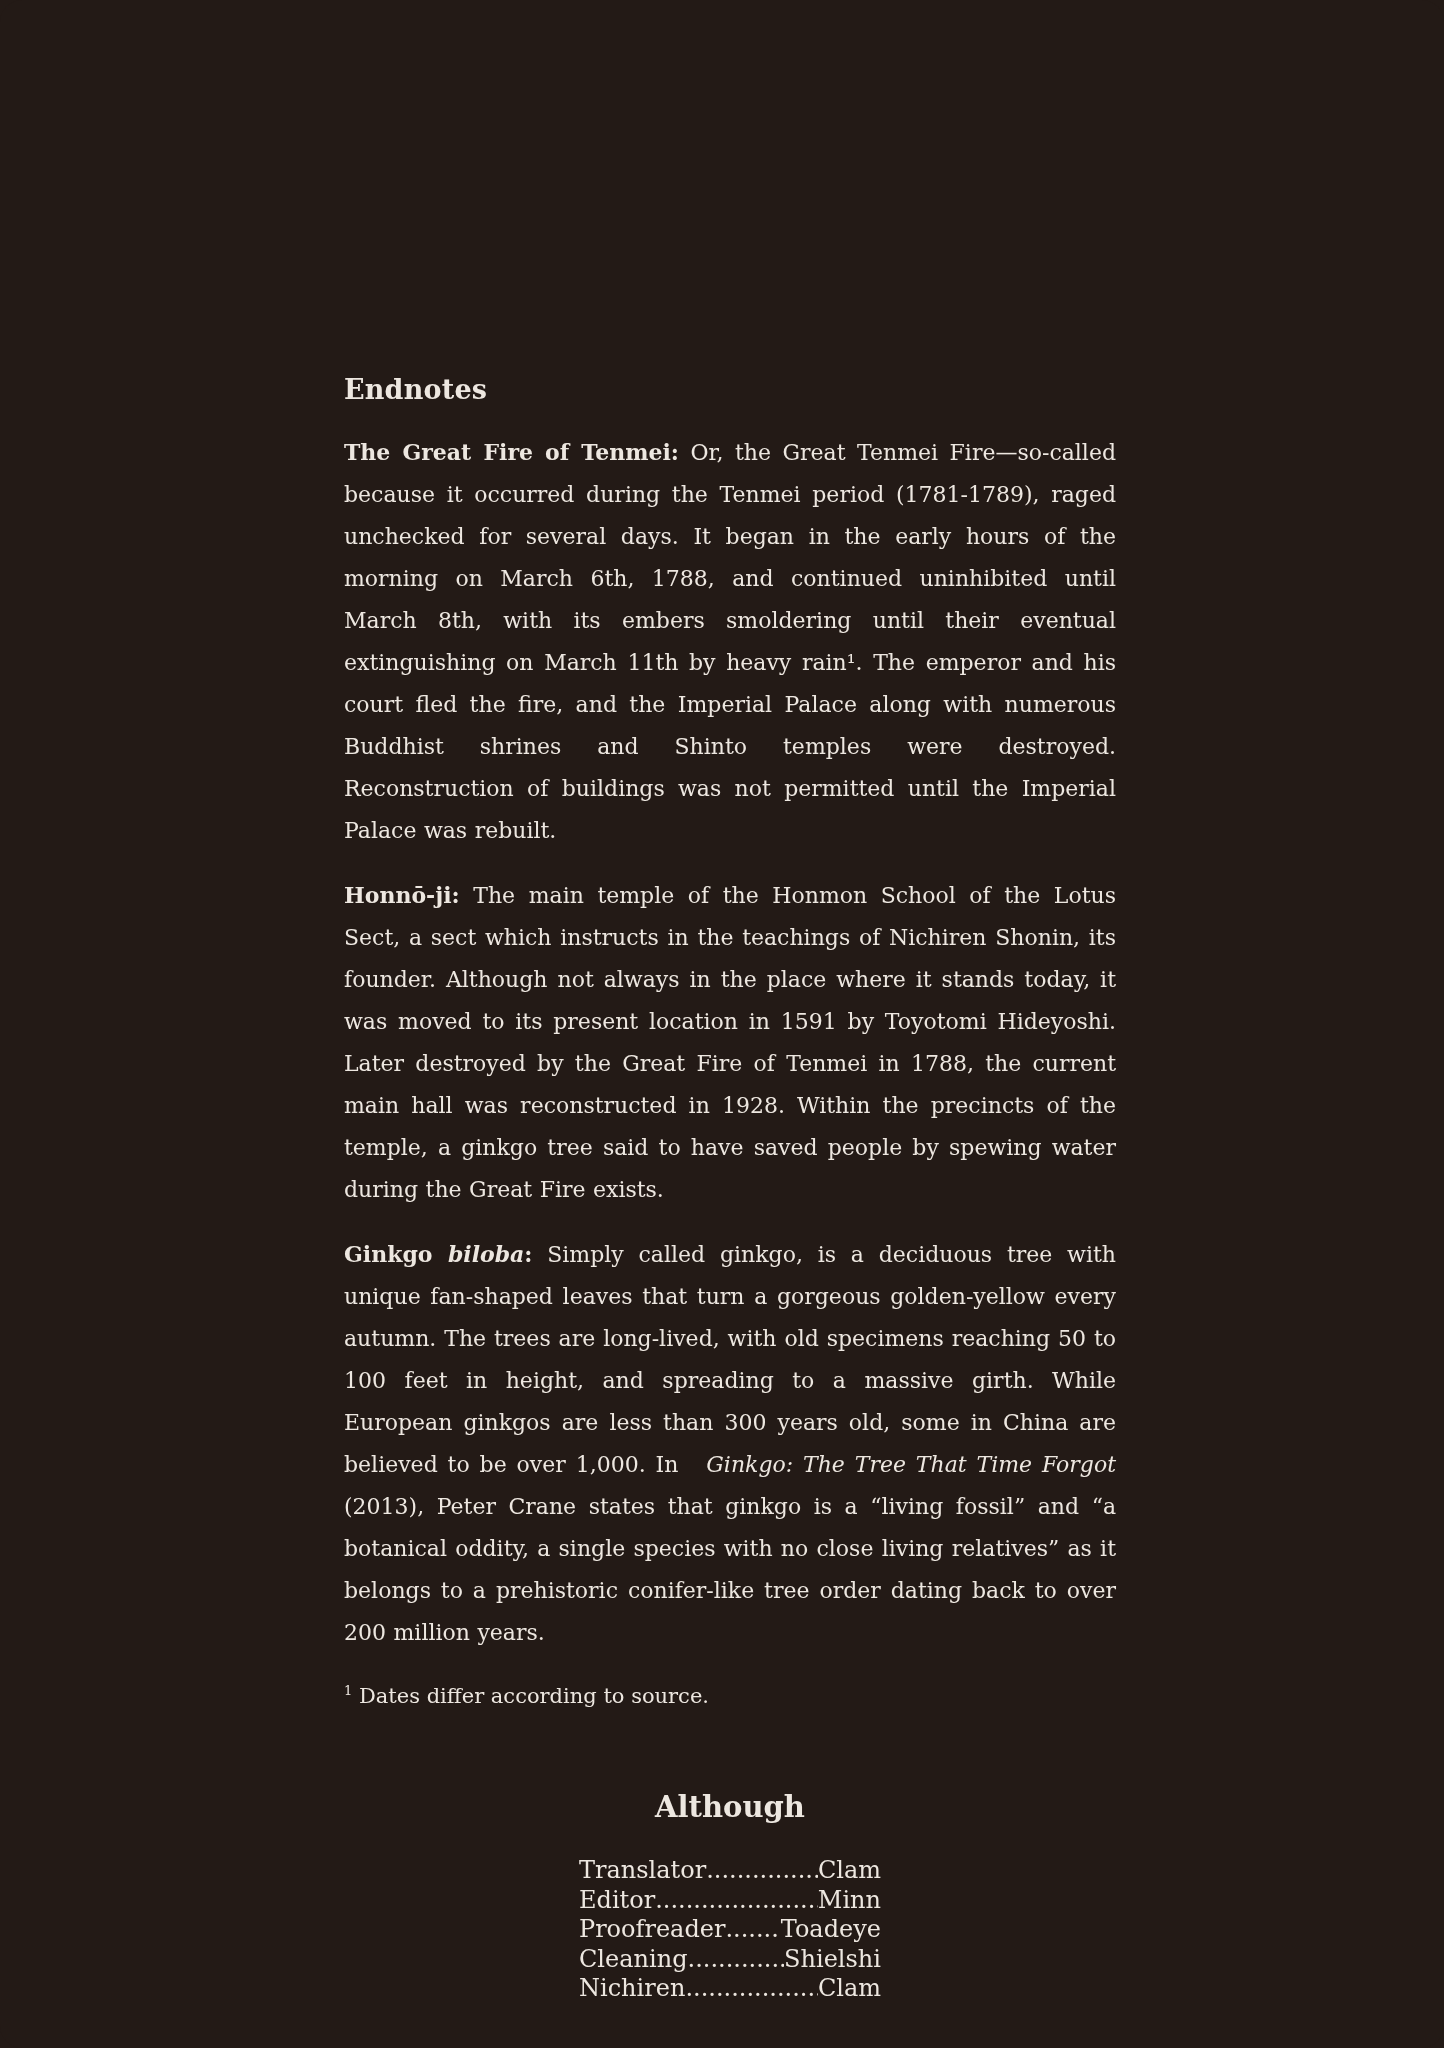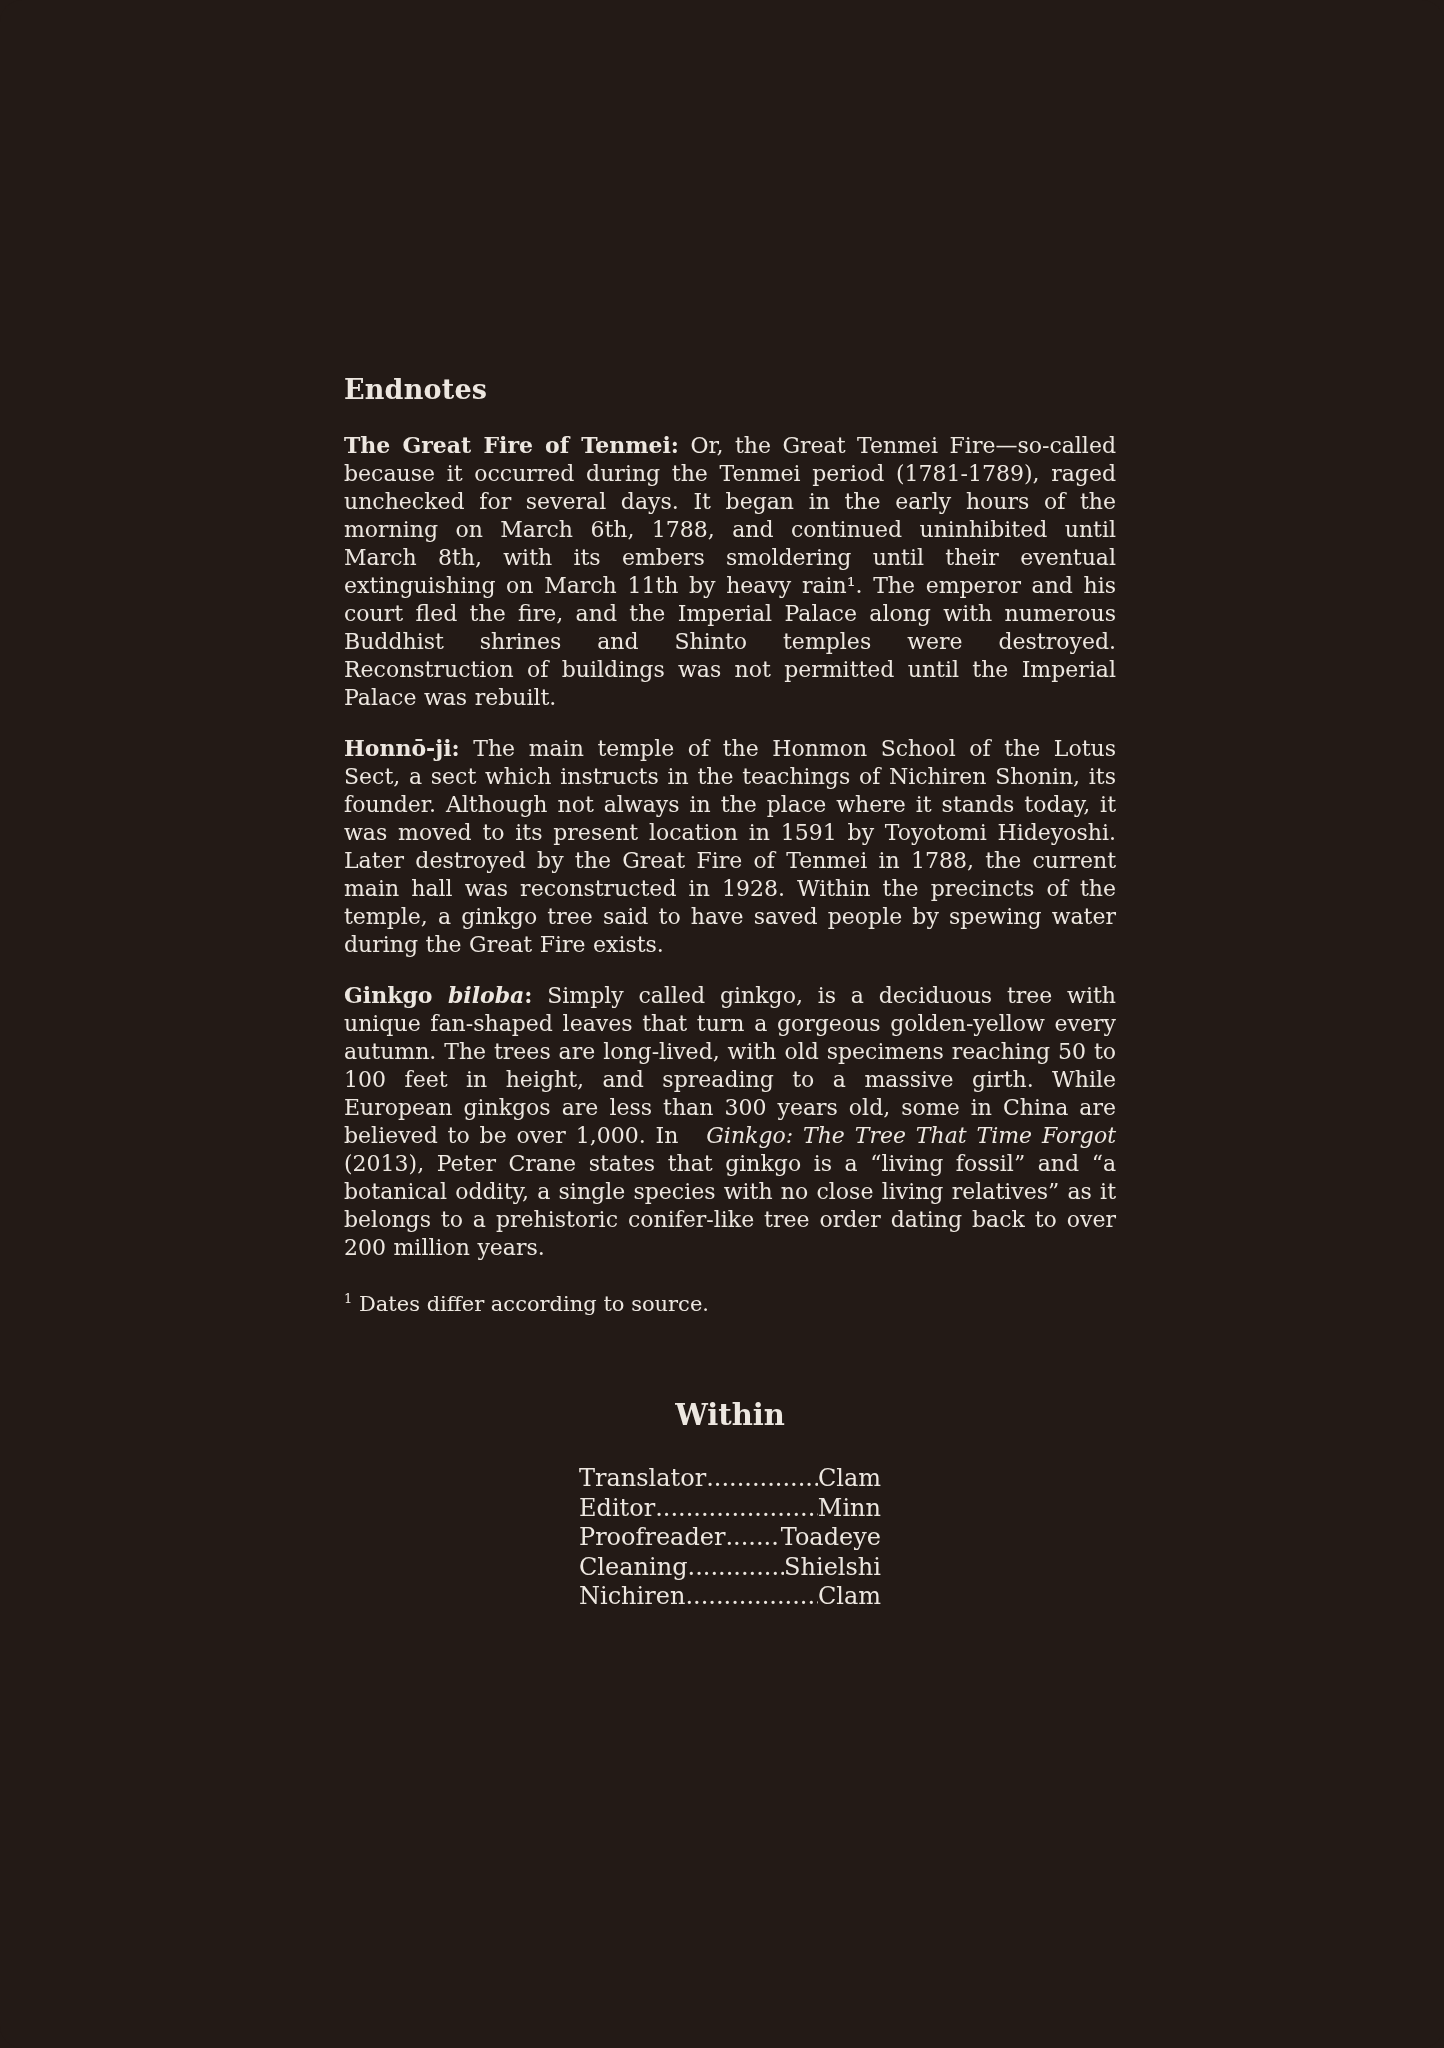--- a/index.html
+++ b/index.html
@@ -28,21 +28,21 @@
     width: 772px;
   }
   .endnotes-title {
     font-size: 27px;
     font-weight: bold;
     margin: 0 0 26px 0;
     letter-spacing: 0.2px;
   }
   .para {
     font-size: 22px;
-    line-height: 28px;
+    line-height: 42px;
     text-align: justify;
     margin: 0 0 22px 0;
     word-spacing: 0.5px;
   }
   .para .b { font-weight: bold; }
   .para .bi { font-weight: bold; font-style: italic; margin-top: 17px; }
   .para .i { font-style: italic; margin-left: 18px; }
   .footnote {
     font-size: 21px;
     line-height: 28px;
@@ -93,21 +93,21 @@
 
     <p class="para"><span class="b">The Great Fire of Tenmei:</span><span> Or, the Great Tenmei Fire—so-called because it occurred during the Tenmei period (1781-1789), raged unchecked for several days. It began in the early hours of the morning on March 6th, 1788, and continued uninhibited until March 8th, with its embers smoldering until their eventual extinguishing on March 11th by heavy rain¹. The emperor and his court fled the fire, and the Imperial Palace along with numerous Buddhist shrines and Shinto temples were destroyed. Reconstruction of buildings was not permitted until the Imperial Palace was rebuilt.</span></p>
 
     <p class="para"><span class="b">Honnō-ji:</span><span> The main temple of the Honmon School of the Lotus Sect, a sect which instructs in the teachings of Nichiren Shonin, its founder. Although not always in the place where it stands today, it was moved to its present location in 1591 by Toyotomi Hideyoshi. Later destroyed by the Great Fire of Tenmei in 1788, the current main hall was reconstructed in 1928. Within the precincts of the temple, a ginkgo tree said to have saved people by spewing water during the Great Fire exists.</span></p>
 
     <p class="para"><span class="b">Ginkgo </span><span class="bi">biloba</span><span class="b">:</span><span> Simply called ginkgo, is a deciduous tree with unique fan-shaped leaves that turn a gorgeous golden-yellow every autumn. The trees are long-lived, with old specimens reaching 50 to 100 feet in height, and spreading to a massive girth. While European ginkgos are less than 300 years old, some in China are believed to be over 1,000. In </span><span class="i">Ginkgo: The Tree That Time Forgot</span><span> (2013), Peter Crane states that ginkgo is a “living fossil” and “a botanical oddity, a single species with no close living relatives” as it belongs to a prehistoric conifer-like tree order dating back to over 200 million years.</span></p>
 
     <p class="footnote"><sup>1</sup><span> Dates differ according to source.</span></p>
 
     <section class="credits">
-      <h2 class="credits-title">Within</h2>
+      <h2 class="credits-title">Although</h2>
 
       <div class="credit-rows">
 
         <div class="credit-row">
             <span class="role">Translator</span>
             <span class="leader">................</span>
             <span class="cname">Clam</span>
           </div>
 
         <div class="credit-row">

